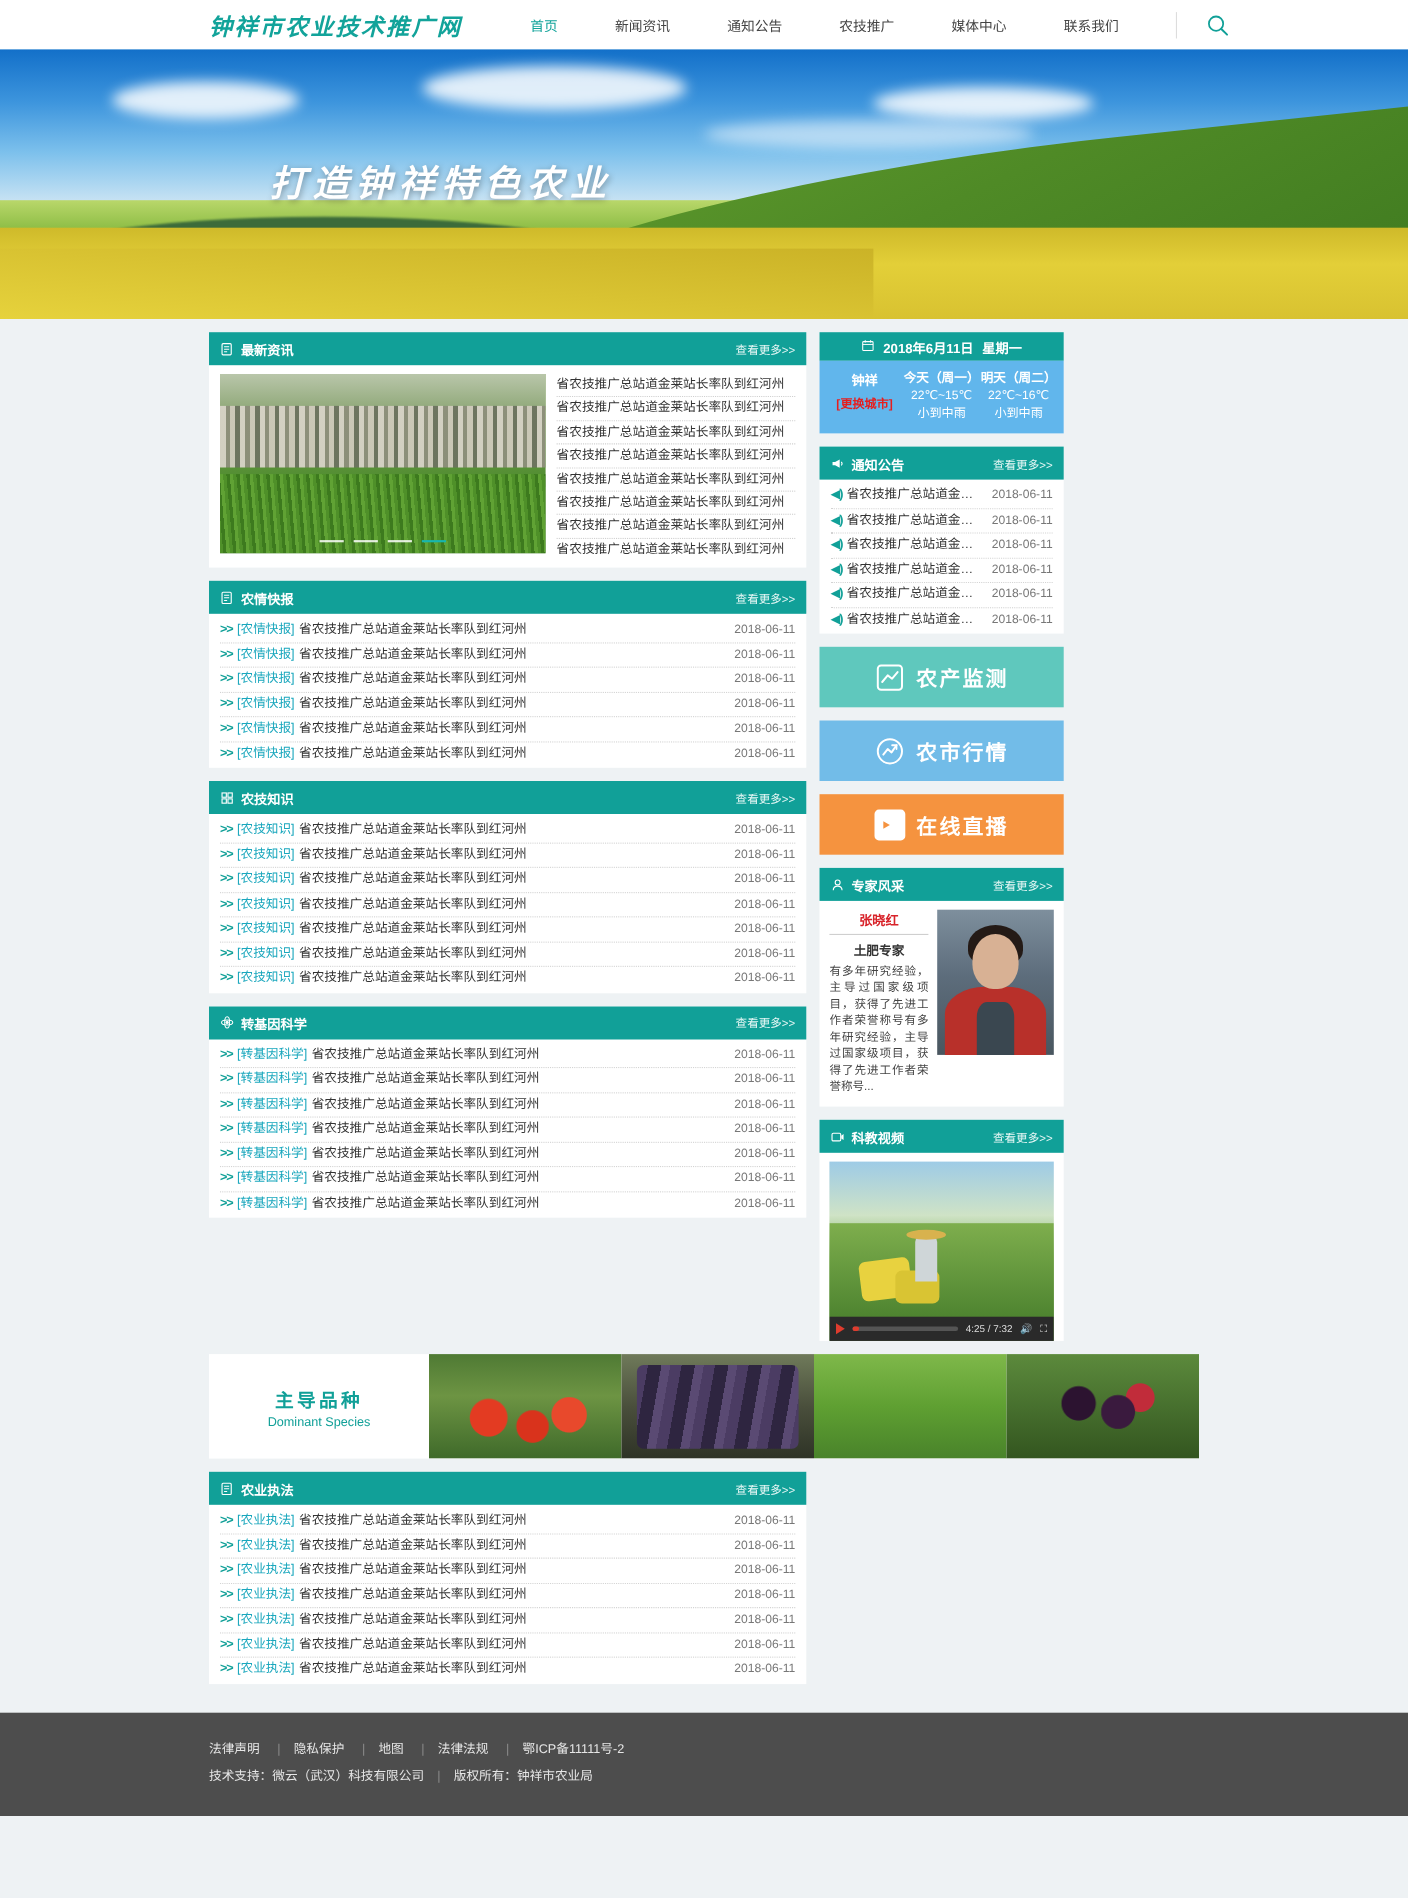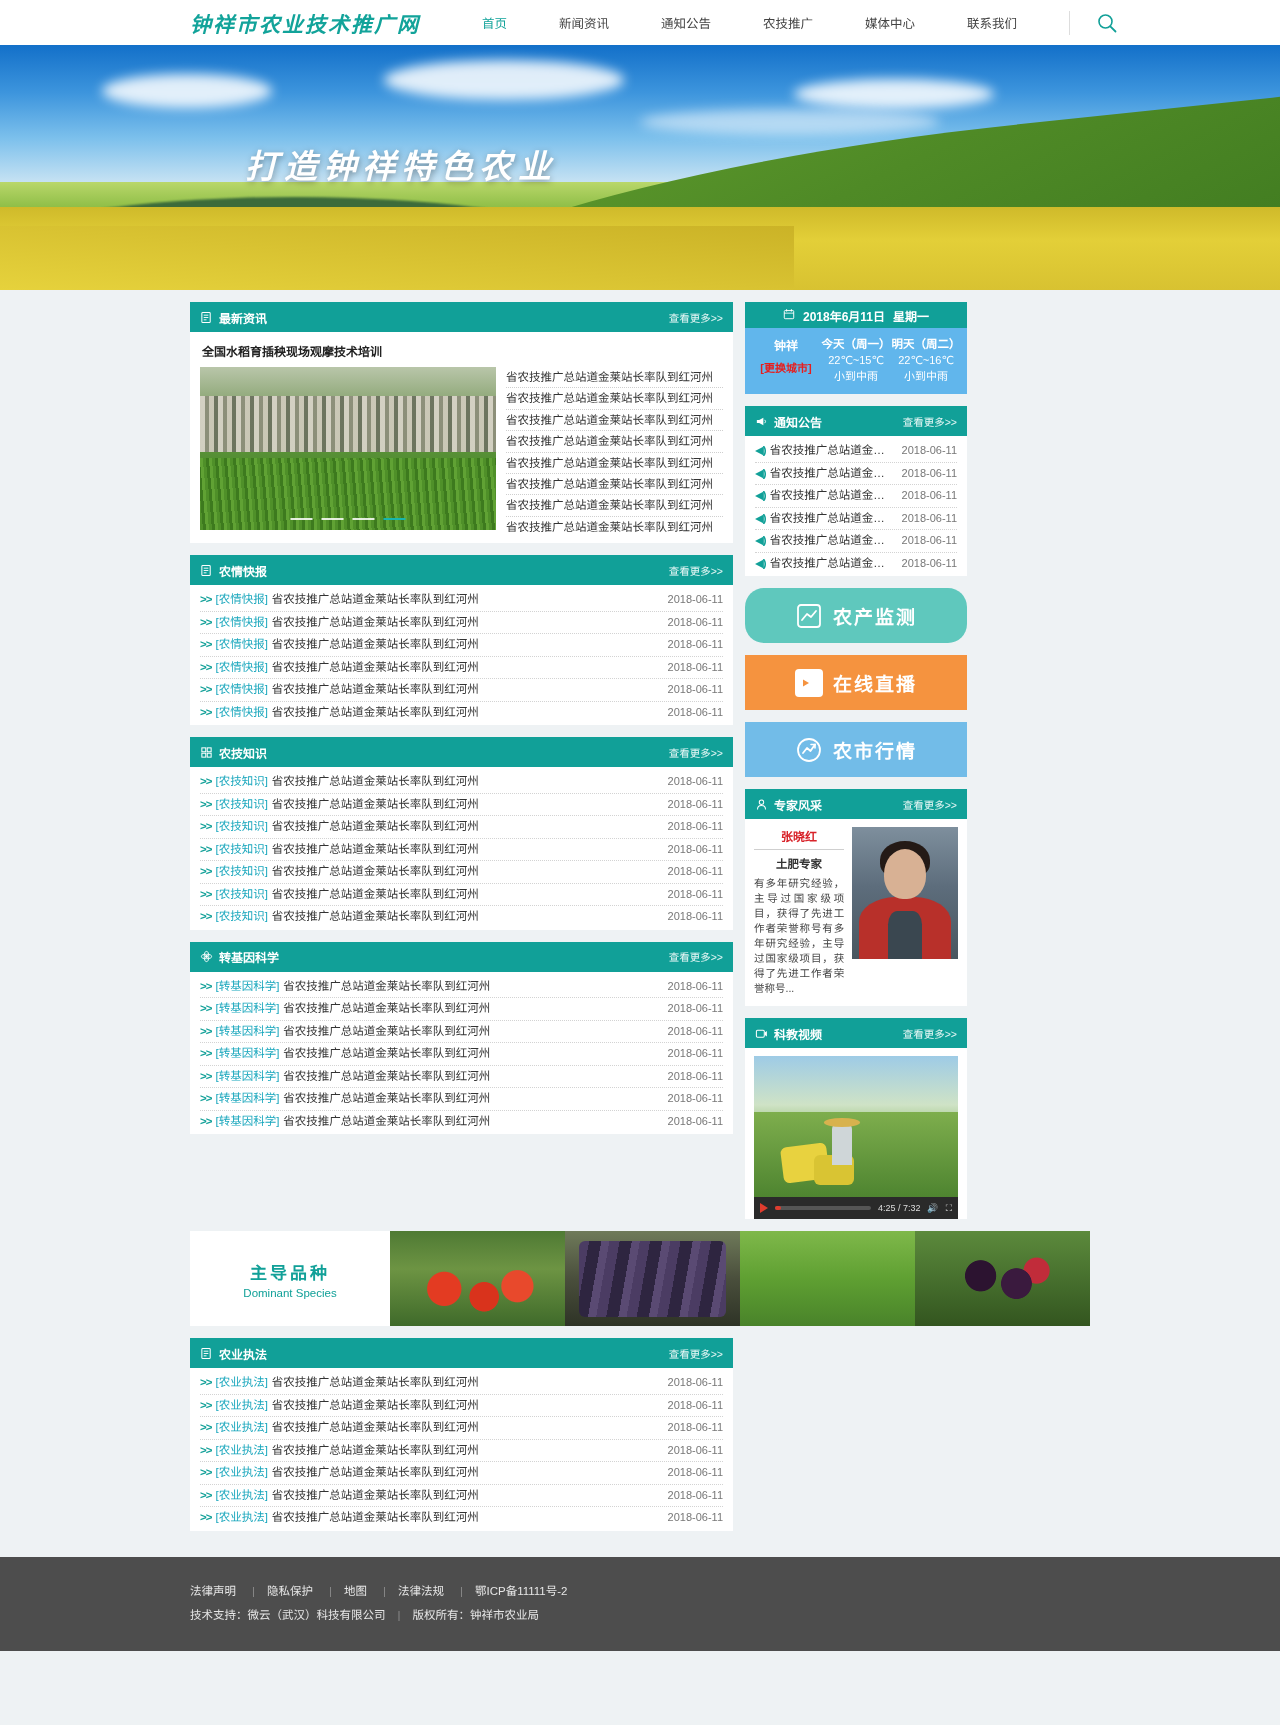--- a/index.html
+++ b/index.html
@@ -163,21 +163,21 @@
   .wx-city .nm { font-size:12px; font-weight:bold; }
   .wx-city .chg { color:#e61e1e; font-weight:bold; font-size:11px; margin-top:6px; cursor:pointer; }
   .wx-day { flex:1; }
   .wx-day .d1 { font-weight:bold; font-size:11.5px; }
 
   .btn-big {
     height:55px; display:flex; align-items:center; justify-content:center;
     gap:10px; color:#fff; font-size:19px; font-weight:bold;
     margin-bottom:12px; cursor:pointer; letter-spacing:2px;
   }
-  .b-green { background:#5fc8bd;border-radius:19px; }
+  .b-green { background:#5fc8bd; }
   .b-blue  { background:#72bce8; }
   .b-orng  { background:#f5933f; }
   .btn-big .bic {
     width:28px; height:28px; background:#fff; border-radius:4px;
     display:flex; align-items:center; justify-content:center;
   }
   .b-green .bic { background:transparent; }
   .b-blue  .bic { background:transparent; }
 
   
@@ -356,21 +356,20 @@
                 <rect x="2" y="1.5" width="9" height="11" rx="1" fill="none" stroke="#fff" stroke-width="1.1"></rect>
                 <line x1="4" y1="4.5" x2="9" y2="4.5" stroke="#fff" stroke-width="1"></line>
                 <line x1="4" y1="7" x2="9" y2="7" stroke="#fff" stroke-width="1"></line>
                 <line x1="4" y1="9.5" x2="7" y2="9.5" stroke="#fff" stroke-width="1"></line>
               </svg>
           </span>
           <span>最新资讯</span>
           <span class="more">查看更多&gt;&gt;</span>
         </div>
         <div class="pbody">
-          <div class="news-head">全国水稻育插秧现场观摩技术培训</div>
           <div class="news-flex">
             <div class="news-img">
               <div class="sky2"></div>
               <div class="crowd"></div>
               <div class="rice"></div>
               <div class="dots">
                 <i></i>
                 <i></i>
                 <i></i>
                 <i class="on"></i>
@@ -641,39 +640,39 @@
 
       <div class="btn-big b-green">
         <span class="bic">
           <svg width="26" height="26" viewBox="0 0 26 26">
               <rect x="2" y="2" width="22" height="22" rx="3" fill="none" stroke="#fff" stroke-width="1.8"></rect>
               <polyline points="6,17 11,11 15,14 20,8" fill="none" stroke="#fff" stroke-width="1.8" stroke-linecap="round" stroke-linejoin="round"></polyline>
             </svg>
         </span>
         <span>农产监测</span>
       </div>
+      <div class="btn-big b-blue">
+        <span class="bic">
+          <svg width="26" height="26" viewBox="0 0 26 26">
+              <circle cx="13" cy="13" r="11" fill="none" stroke="#fff" stroke-width="1.8"></circle>
+              <polyline points="7,16 11,11 14.5,14 19,7.5" fill="none" stroke="#fff" stroke-width="1.8" stroke-linecap="round" stroke-linejoin="round"></polyline>
+              <polyline points="15,7.5 19,7.5 19,11" fill="none" stroke="#fff" stroke-width="1.6" stroke-linecap="round"></polyline>
+            </svg>
+        </span>
+        <span>农市行情</span>
+      </div>
       <div class="btn-big b-orng">
         <span class="bic">
           <svg width="28" height="22" viewBox="0 0 28 22">
               <rect x="1" y="3" width="18" height="16" rx="3" fill="#fff"></rect>
               <polygon points="20,8 26.5,4 26.5,18 20,14" fill="#fff"></polygon>
               <polygon points="8,7.5 14,11 8,14.5" fill="#f5933f"></polygon>
             </svg>
         </span>
         <span>在线直播</span>
-      </div>
-      <div class="btn-big b-blue">
-        <span class="bic">
-          <svg width="26" height="26" viewBox="0 0 26 26">
-              <circle cx="13" cy="13" r="11" fill="none" stroke="#fff" stroke-width="1.8"></circle>
-              <polyline points="7,16 11,11 14.5,14 19,7.5" fill="none" stroke="#fff" stroke-width="1.8" stroke-linecap="round" stroke-linejoin="round"></polyline>
-              <polyline points="15,7.5 19,7.5 19,11" fill="none" stroke="#fff" stroke-width="1.6" stroke-linecap="round"></polyline>
-            </svg>
-        </span>
-        <span>农市行情</span>
       </div>
 
       <div class="panel">
         <div class="phead">
           <span class="ic">
             <svg width="13" height="13" viewBox="0 0 14 14">
                 <circle cx="7" cy="4.5" r="2.4" fill="none" stroke="#fff" stroke-width="1.1"></circle>
                 <path d="M2.7 12.3c0-2.5 1.9-4.2 4.3-4.2s4.3 1.7 4.3 4.2" fill="none" stroke="#fff" stroke-width="1.1"></path>
               </svg>
           </span>

